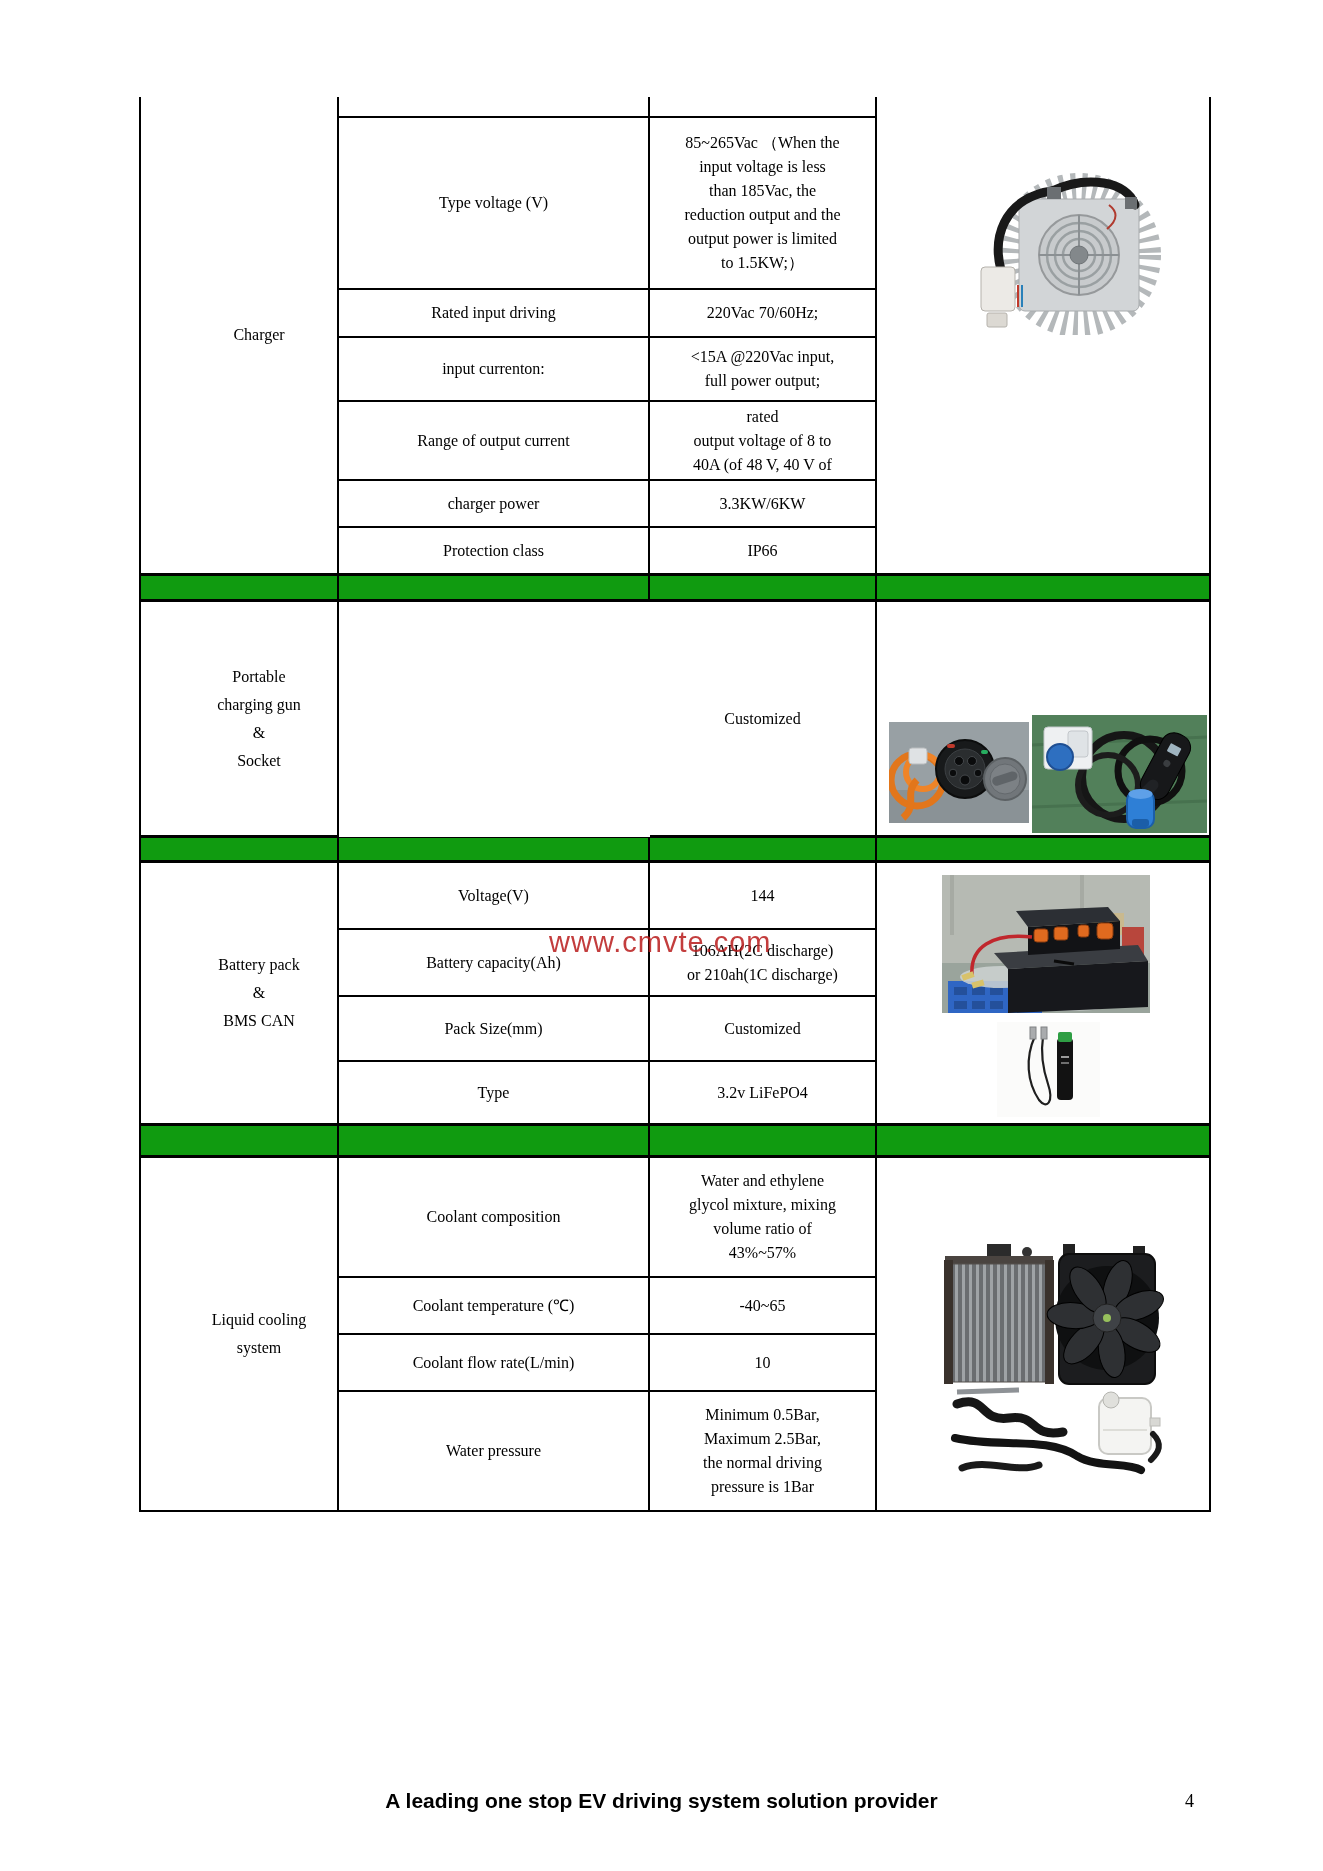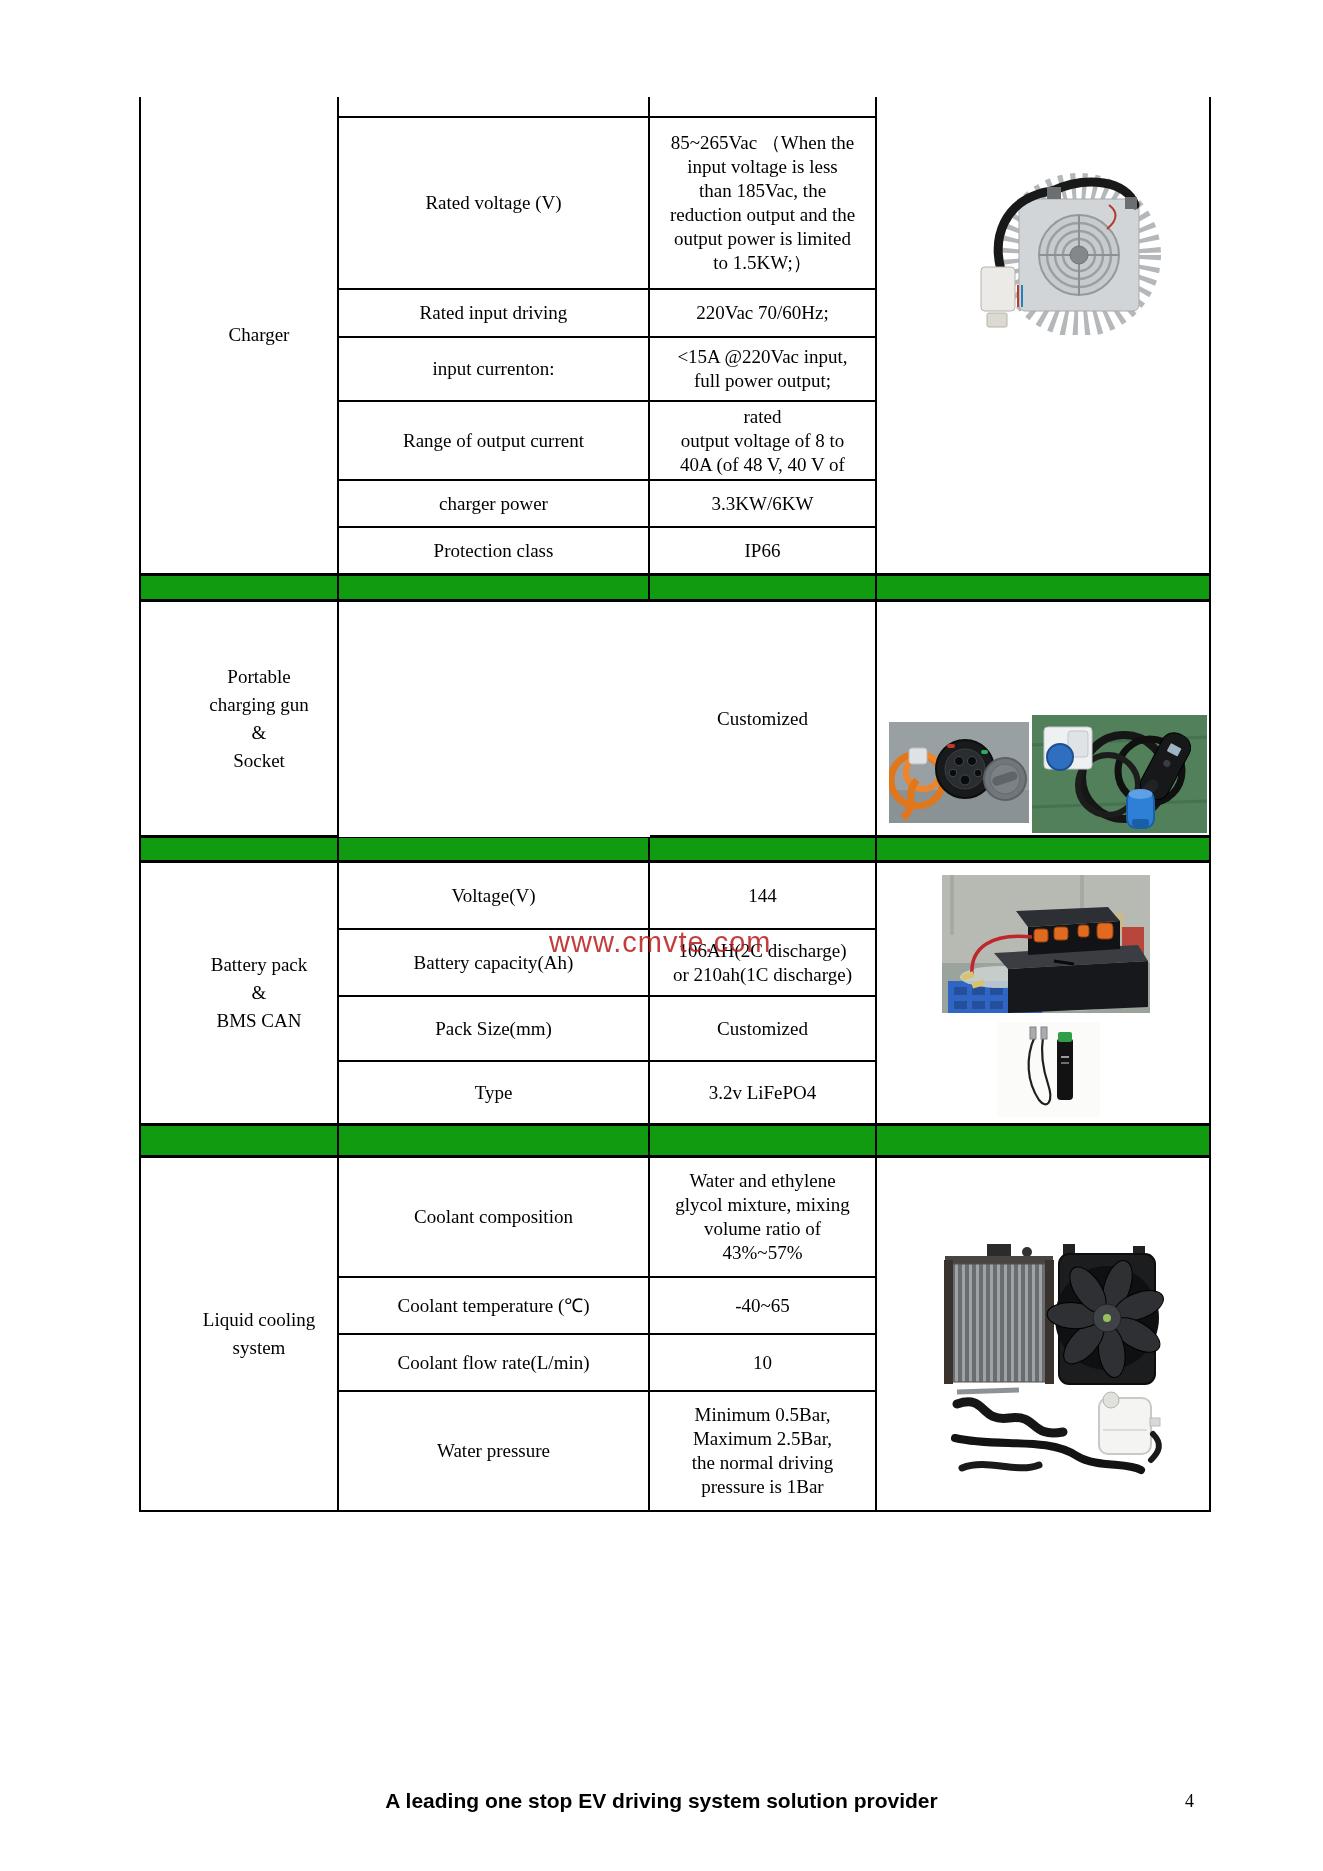--- a/index.html
+++ b/index.html
@@ -5,21 +5,21 @@
   html,body{margin:0;padding:0;background:#e8e8e8;}
   .page{position:relative;width:1323px;height:1871px;background:#fff;margin:0 auto;
         font-family:"Liberation Serif",serif;color:#000;overflow:hidden;}
   .tbl{position:absolute;left:139px;top:97px;width:1072px;height:1415px;display:grid;
        grid-template-columns:198px 311px 227px 332px;
        grid-template-rows:21px 172px 48px 64px 79px 47px 47px 27px 235px 26px 67px 67px 65px 63px 33px 120px 57px 57px 118px;
        border-left:2px solid #000;border-right:2px solid #000;border-bottom:2px solid #000;
        box-sizing:border-box;}
   .cell{border-right:2px solid #000;border-bottom:2px solid #000;box-sizing:border-box;
         display:flex;align-items:center;justify-content:center;text-align:center;
-        white-space:pre-line;font-size:19px;line-height:24px;overflow:hidden;}
+        white-space:pre-line;font-size:16px;line-height:24px;overflow:hidden;}
   .c4{border-right:none;}
   .last{border-bottom:none;}
   .cat{line-height:28px;padding-left:40px;}
   .sep{border-top:1px solid #000;border-bottom:3px solid #000;}
   .imgcell{position:relative;display:block;}
   .ph{position:absolute;}
   .watermark{position:absolute;left:549px;top:926px;font-family:"Liberation Sans",sans-serif;
              font-size:29px;letter-spacing:1px;opacity:.85;z-index:6;}
   .footer{position:absolute;left:0;top:1789px;width:100%;text-align:center;
           font-family:"Liberation Sans",sans-serif;font-weight:bold;font-size:21px;color:#000;}
@@ -40,21 +40,21 @@
 Socket</div>
     <div class="cell sep" style="grid-area: 10 / 1; background: rgb(16, 155, 16);"></div>
     <div class="cell cat" style="grid-column:1;grid-row:11/span 4">Battery pack
 &amp;
 BMS CAN</div>
     <div class="cell sep" style="grid-area: 15 / 1; background: rgb(16, 155, 16);"></div>
     <div class="cell cat last" style="grid-column:1;grid-row:16/span 4">Liquid cooling
 system</div>
 
     <div class="cell" style="grid-column:2;grid-row:1"></div>
-    <div class="cell" style="grid-column:2;grid-row:2">Rated voltage (V)</div>
+    <div class="cell" style="grid-column:2;grid-row:2">Type voltage (V)</div>
     <div class="cell" style="grid-column:2;grid-row:3">Rated input driving</div>
     <div class="cell" style="grid-column:2;grid-row:4">input currenton:</div>
     <div class="cell" style="grid-column:2;grid-row:6">charger power</div>
     <div class="cell" style="grid-column:2;grid-row:5">Range of output current</div>
     <div class="cell" style="grid-column:2;grid-row:7">Protection class</div>
     <div class="cell sep" style="grid-area: 8 / 2; background: rgb(16, 155, 16);"></div>
     <div class="cell sep" style="grid-area: 10 / 2; background: rgb(16, 155, 16);"></div>
     <div class="cell" style="grid-column:2;grid-row:12">Battery capacity(Ah)</div>
     <div class="cell" style="grid-column:2;grid-row:11">Voltage(V)</div>
     <div class="cell" style="grid-column:2;grid-row:13">Pack Size(mm)</div>

